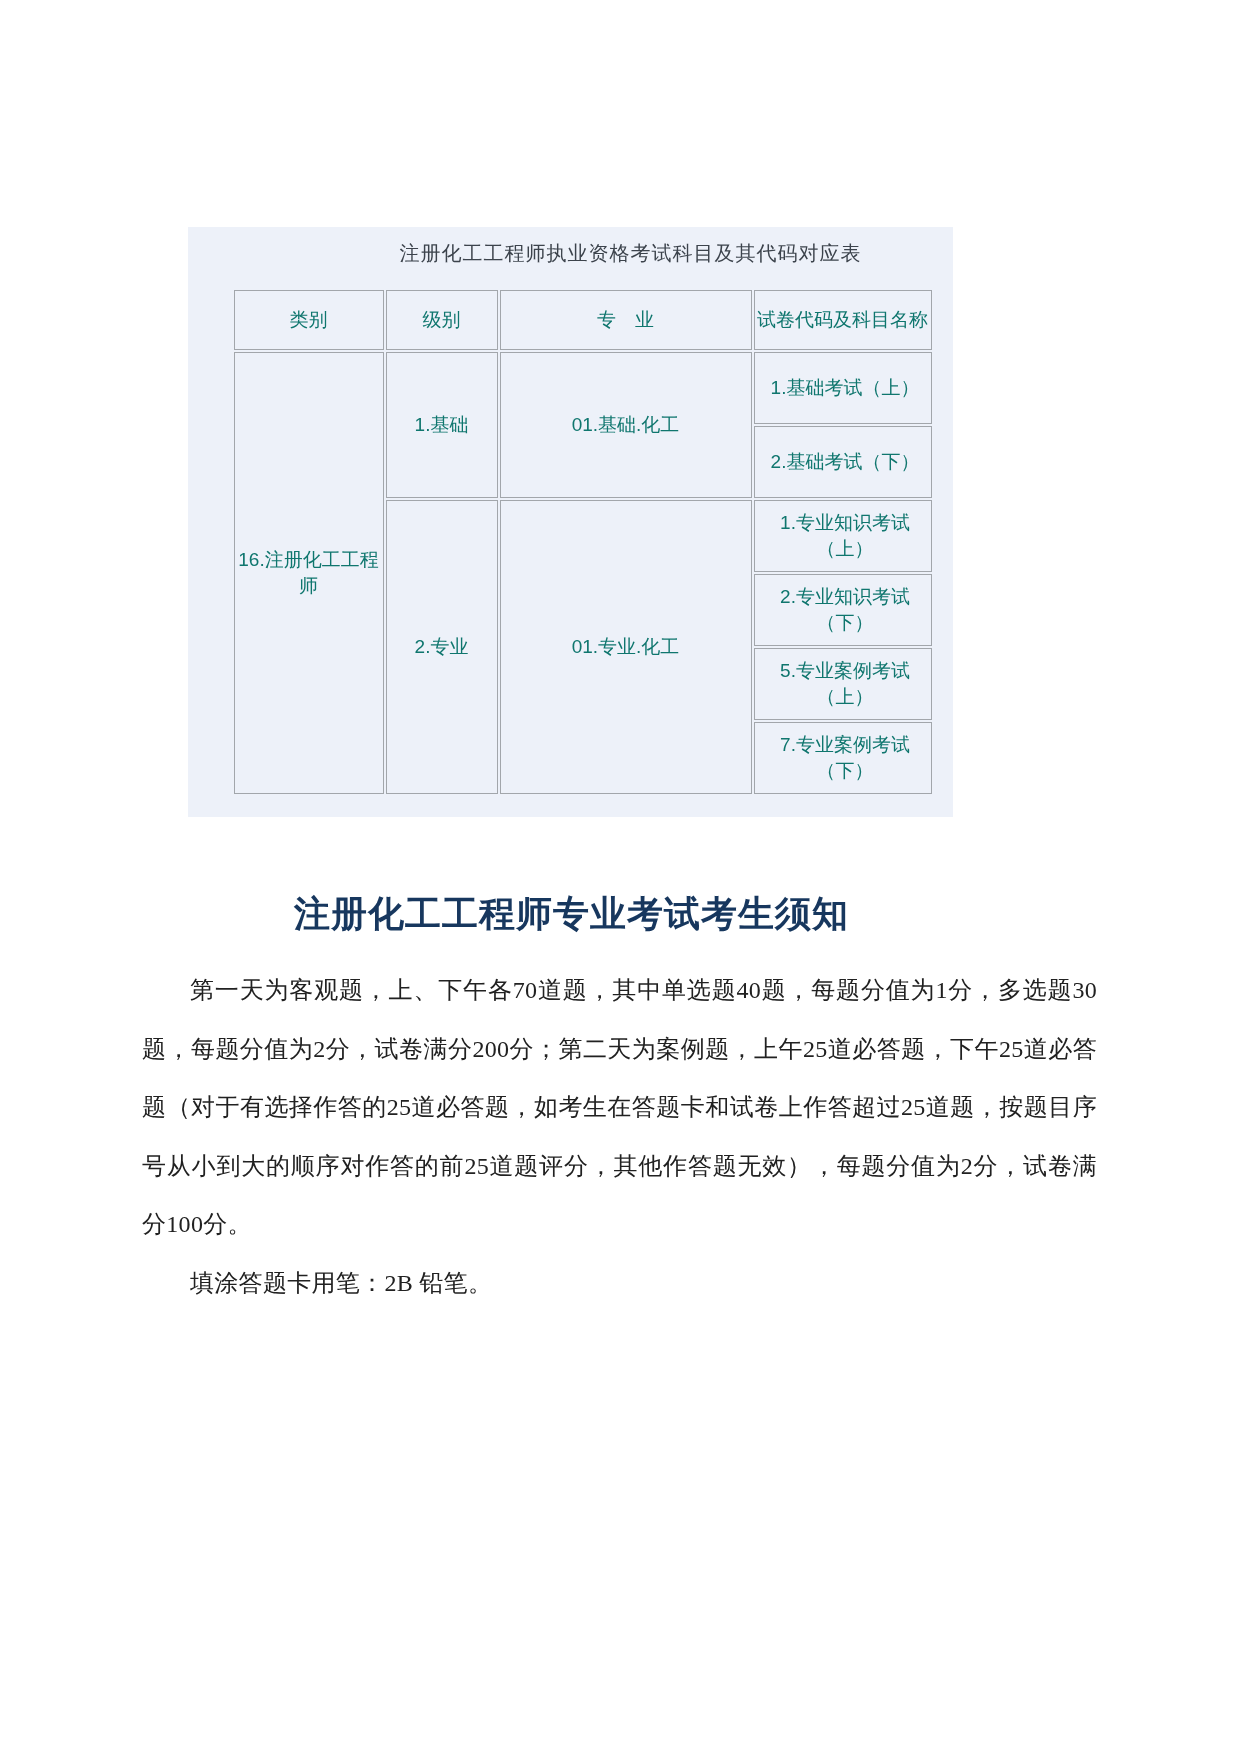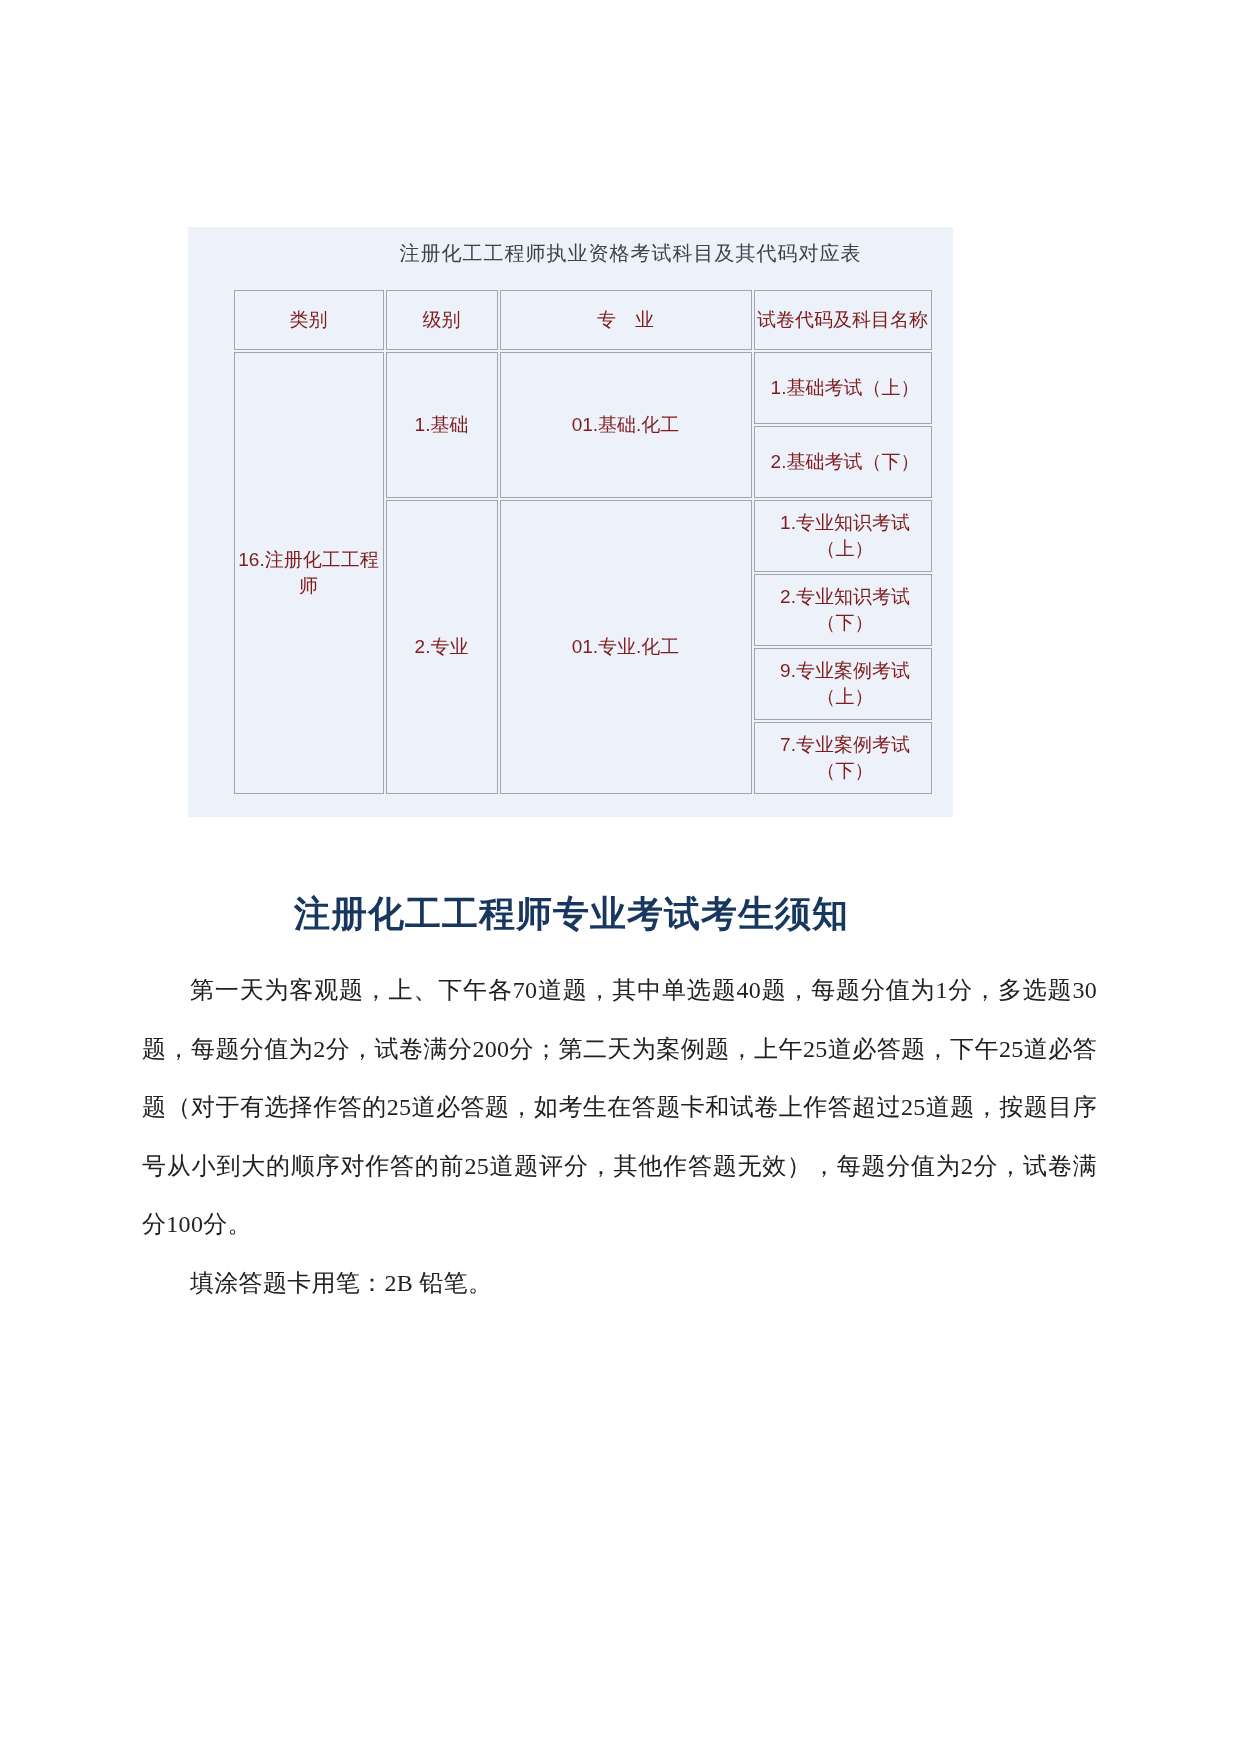--- a/index.html
+++ b/index.html
@@ -32,21 +32,21 @@
     letter-spacing: 1px;
   }
   table.codes {
     margin: 21px auto 0 auto;
     border-collapse: separate;
     border-spacing: 2px;
     table-layout: fixed;
     width: 700px;
     font-family: "Liberation Sans", "DejaVu Sans", sans-serif;
     font-size: 19px;
-    color: #7f1d1d;
+    color: #0f766e;
   }
   table.codes td {
     border: 1px solid #a2a6ab;
     vertical-align: middle;
     text-align: center;
     padding: 0;
     background: transparent;
   }
   table.codes tr.head td { height: 58px; }
   table.codes td.paper {
@@ -120,21 +120,21 @@
         </tr>
         <tr>
           <td rowspan="4">2.专业</td>
           <td rowspan="4">01.专业.化工</td>
           <td class="paper">1.专业知识考试（上）</td>
         </tr>
         <tr>
           <td class="paper">2.专业知识考试（下）</td>
         </tr>
         <tr>
-          <td class="paper">9.专业案例考试（上）</td>
+          <td class="paper">5.专业案例考试（上）</td>
         </tr>
         <tr>
           <td class="paper">7.专业案例考试（下）</td>
         </tr>
       </tbody>
     </table>
   </section>
 
   <h1 class="notice-heading">注册化工工程师专业考试考生须知</h1>
 

